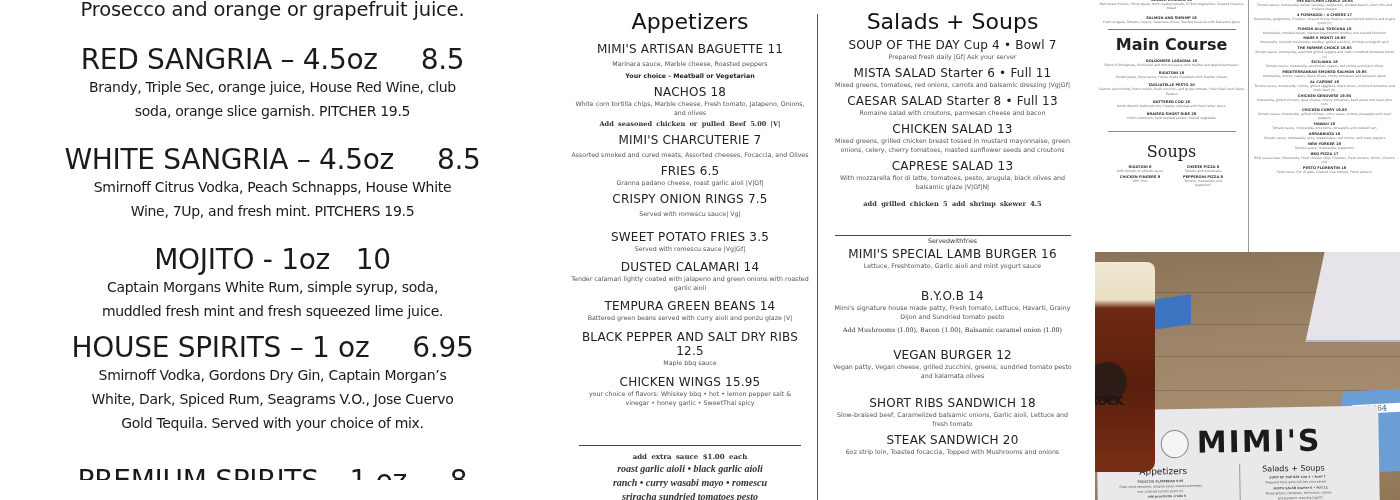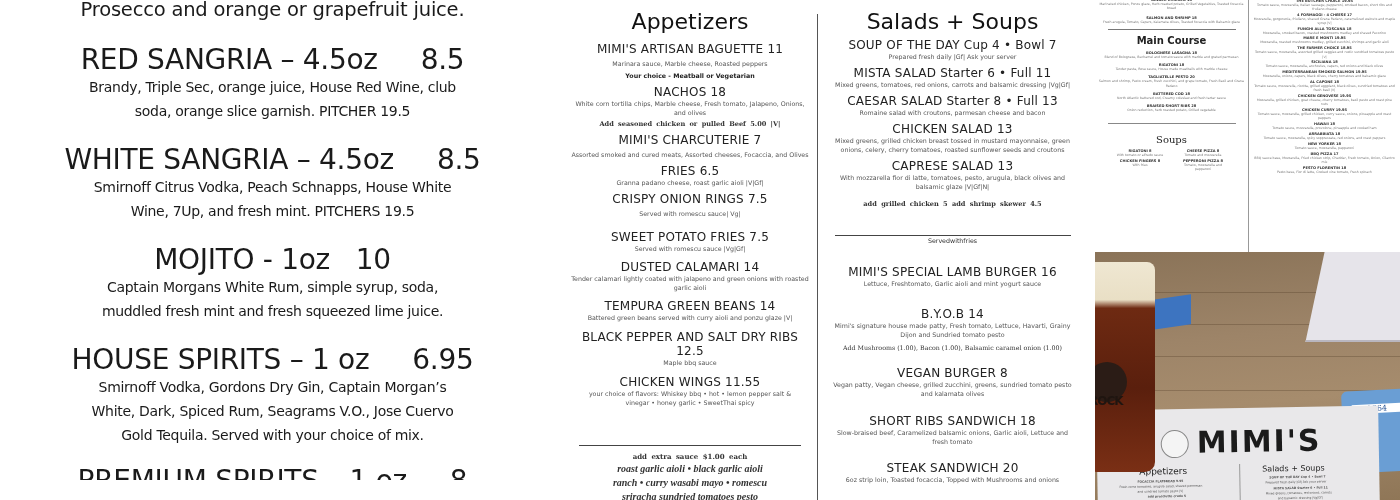--- a/index.html
+++ b/index.html
@@ -24,21 +24,21 @@
 
   
   #salads { position: absolute; left: 820px; top: 0; width: 265px; height: 500px; background: #fff; text-align: center; overflow: hidden; }
   .hrule { height: 1px; background: #444; margin: 0 auto; }
 
   
   #thumb-menu-left { position: absolute; left: 1095px; top: 0; width: 153px; height: 252px; background: #fff; text-align: center; overflow: hidden; }
   #thumb-menu-right { position: absolute; left: 1248px; top: 0; width: 152px; height: 252px; background: #fff; text-align: center; overflow: hidden; border-left: 1px solid #999; }
   .tiny-title { font-size: 3.6px; font-weight: bold; color: #333; margin-top: 1.5px; }
   .tiny-desc { font-size: 3.2px; line-height: 4.3px; color: #777; padding: 0 4px; }
-  .small-h { font-size: 10px; color: #222; margin-top: 5px; }
+  .small-h { font-size: 16px; color: #222; margin-top: 5px; }
 
   
   #photo { position: absolute; left: 1095px; top: 252px; width: 305px; height: 248px; overflow: hidden;
     background: linear-gradient(175deg, #8a7358 0%, #9d8468 35%, #a68c6d 60%, #8f7657 100%); }
   .plank { position: absolute; left: 0; width: 305px; height: 1px; background: rgba(60,40,20,0.25); }
   #photo .glass { position: absolute; left: -8px; top: 10px; width: 68px; height: 210px; border-radius: 4px 8px 10px 10px;
     background: linear-gradient(180deg, #efe7d2 0%, #e9dfc5 18%, #6e2a12 22%, #5a1f0d 60%, #7a2f15 100%); }
   #photo .glass-logo { position: absolute; left: 0; top: 100px; width: 40px; height: 40px; border-radius: 50%; background: #2b1c16; }
   #photo .glass-text { position: absolute; left: 2px; top: 132px; font-size: 12px; font-weight: bold; color: #1f1510; letter-spacing: -1px; }
   #photo .card-blue { position: absolute; left: 58px; top: 45px; width: 38px; height: 30px; background: #3d74c0; transform: skewY(-8deg); }
@@ -67,21 +67,21 @@
   <div class="drink" style="top:145px;">
     <div class="dtitle">WHITE SANGRIA – 4.5oz     8.5</div>
     <div class="ddesc">Smirnoff Citrus Vodka, Peach Schnapps, House White
 Wine, 7Up, and fresh mint. PITCHERS  19.5</div>
   </div>
   <div class="drink" style="top:245px;">
     <div class="dtitle">MOJITO - 1oz   10</div>
     <div class="ddesc">Captain Morgans White Rum, simple syrup, soda,
 muddled fresh mint and fresh squeezed lime juice.</div>
   </div>
-  <div class="drink" style="top:345px;">
+  <div class="drink" style="top:333px;">
     <div class="dtitle">HOUSE SPIRITS – 1 oz     6.95</div>
     <div class="ddesc">Smirnoff Vodka, Gordons Dry Gin, Captain Morgan’s
 White, Dark, Spiced Rum, Seagrams V.O., Jose Cuervo
 Gold Tequila.  Served with your choice of mix.</div>
   </div>
   <div class="drink" style="top:466px;">
     <div class="dtitle">PREMIUM SPIRITS – 1 oz     8</div>
   </div>
 </section>
 
@@ -100,33 +100,33 @@
 
     <div class="item-title">MIMI'S CHARCUTERIE 7</div>
     <div class="item-desc" style="margin-top:3px;">Assorted smoked and cured meats, Assorted cheeses, Focaccia, and Olives</div>
 
     <div class="item-title">FRIES 6.5</div>
     <div class="item-desc">Granna padano cheese, roast garlic aioli |V|Gf|</div>
 
     <div class="item-title">CRISPY ONION RINGS 7.5</div>
     <div class="item-desc" style="margin-top:3px;">Served with romescu sauce| Vg|</div>
 
-    <div class="item-title" style="margin-top:12px;">SWEET POTATO FRIES 7.5</div>
+    <div class="item-title" style="margin-top:12px;">SWEET POTATO FRIES 3.5</div>
     <div class="item-desc">Served with romescu sauce |Vg|Gf|</div>
 
     <div class="item-title" style="margin-top:7px;">DUSTED CALAMARI 14</div>
     <div class="item-desc">Tender calamari lightly coated with jalapeno and green onions with roasted garlic aioli</div>
 
     <div class="item-title" style="margin-top:7px;">TEMPURA GREEN BEANS 14</div>
     <div class="item-desc">Battered green beans served with curry aioli and ponzu glaze |V|</div>
 
     <div class="item-title" style="margin-top:8px;">BLACK PEPPER AND SALT DRY RIBS 12.5</div>
     <div class="item-desc">Maple bbq sauce</div>
 
-    <div class="item-title" style="margin-top:8px;">CHICKEN WINGS 11.55</div>
+    <div class="item-title" style="margin-top:8px;">CHICKEN WINGS 15.95</div>
     <div class="item-desc" style="padding:0 18px;">your choice of flavors: Whiskey bbq • hot • lemon pepper salt &amp; vinegar • honey garlic • SweetThai spicy</div>
 
     <div class="hrule" style="width:222px; margin-top:38px;"></div>
     <div class="item-note" style="margin-top:6px; font-size:7px;">add extra sauce $1.00 each</div>
     <div class="serif-it" style="padding:1px 34px 0;">roast garlic aioli • black garlic aioli ranch • curry wasabi mayo • romescu sriracha sundried tomatoes pesto</div>
     <div class="item-note" style="margin-top:1px;">add extra homemade bread 3</div>
   </div>
 </section>
 
 <section id="salads">
@@ -142,34 +142,34 @@
     <div class="item-title">CHICKEN SALAD 13</div>
     <div class="item-desc" style="padding:0 6px;">Mixed greens, grilled chicken breast tossed in mustard mayonnaise, green onions, celery, cherry tomatoes, roasted sunflower seeds and croutons</div>
     <div class="item-title">CAPRESE SALAD 13</div>
     <div class="item-desc" style="padding:0 14px;">With mozzarella fior di latte, tomatoes, pesto, arugula, black olives and balsamic glaze |V|Gf|N|</div>
     <div class="item-note" style="margin-top:9px;">add grilled chicken 5  add shrimp skewer 4.5</div>
 
     <div class="hrule" style="width:236px; margin-top:27px;"></div>
 
     <div class="item-desc" style="color:#333;">Servedwithfries</div>
 
-    <div class="item-title" style="margin-top:20px;">MIMI'S SPECIAL LAMB BURGER   16</div>
+    <div class="item-title" style="margin-top:2px;">MIMI'S SPECIAL LAMB BURGER   16</div>
     <div class="item-desc">Lettuce, Freshtomato, Garlic aioli and mint yogurt sauce</div>
 
     <div class="item-title" style="margin-top:19px;">B.Y.O.B   14</div>
     <div class="item-desc" style="padding:0 12px;">Mimi's signature house made patty, Fresh tomato, Lettuce, Havarti, Grainy Dijon and Sundried tomato pesto</div>
     <div class="item-desc" style="font-family:'DejaVu Serif',serif; color:#333; margin-top:4px;">Add Mushrooms (1.00), Bacon (1.00), Balsamic caramel onion (1.00)</div>
 
-    <div class="item-title" style="margin-top:14px;">VEGAN BURGER   8</div>
+    <div class="item-title" style="margin-top:14px;">VEGAN BURGER   12</div>
     <div class="item-desc" style="padding:0 8px;">Vegan patty, Vegan cheese, grilled zucchini, greens, sundried tomato pesto and kalamata olives</div>
 
     <div class="item-title" style="margin-top:16px;">SHORT RIBS SANDWICH   18</div>
     <div class="item-desc" style="padding:0 12px;">Slow-braised beef, Caramelized balsamic onions, Garlic aioli, Lettuce and fresh tomato</div>
 
-    <div class="item-title" style="margin-top:15px;">STEAK SANDWICH   20</div>
+    <div class="item-title" style="margin-top:5px;">STEAK SANDWICH   20</div>
     <div class="item-desc">6oz strip loin, Toasted focaccia, Topped with Mushrooms and onions</div>
   </div>
 </section>
 
 <section id="thumb-menu-left">
   <div class="tiny-title" style="margin-top:-2px;">GINGER CHICKEN 18</div>
   <div class="tiny-desc">Marinated chicken, Ponzu glaze, Herb roasted potato, Grilled Vegetables, Toasted focaccia bread</div>
   <div class="tiny-title" style="margin-top:5px;">SALMON AND SHRIMP 18</div>
   <div class="tiny-desc">Fresh arugula, Tomato, Capers, Kalamata olives, Toasted focaccia with Balsamic glaze</div>
   <div class="hrule" style="width:128px; margin-top:5px; background:#777;"></div>

